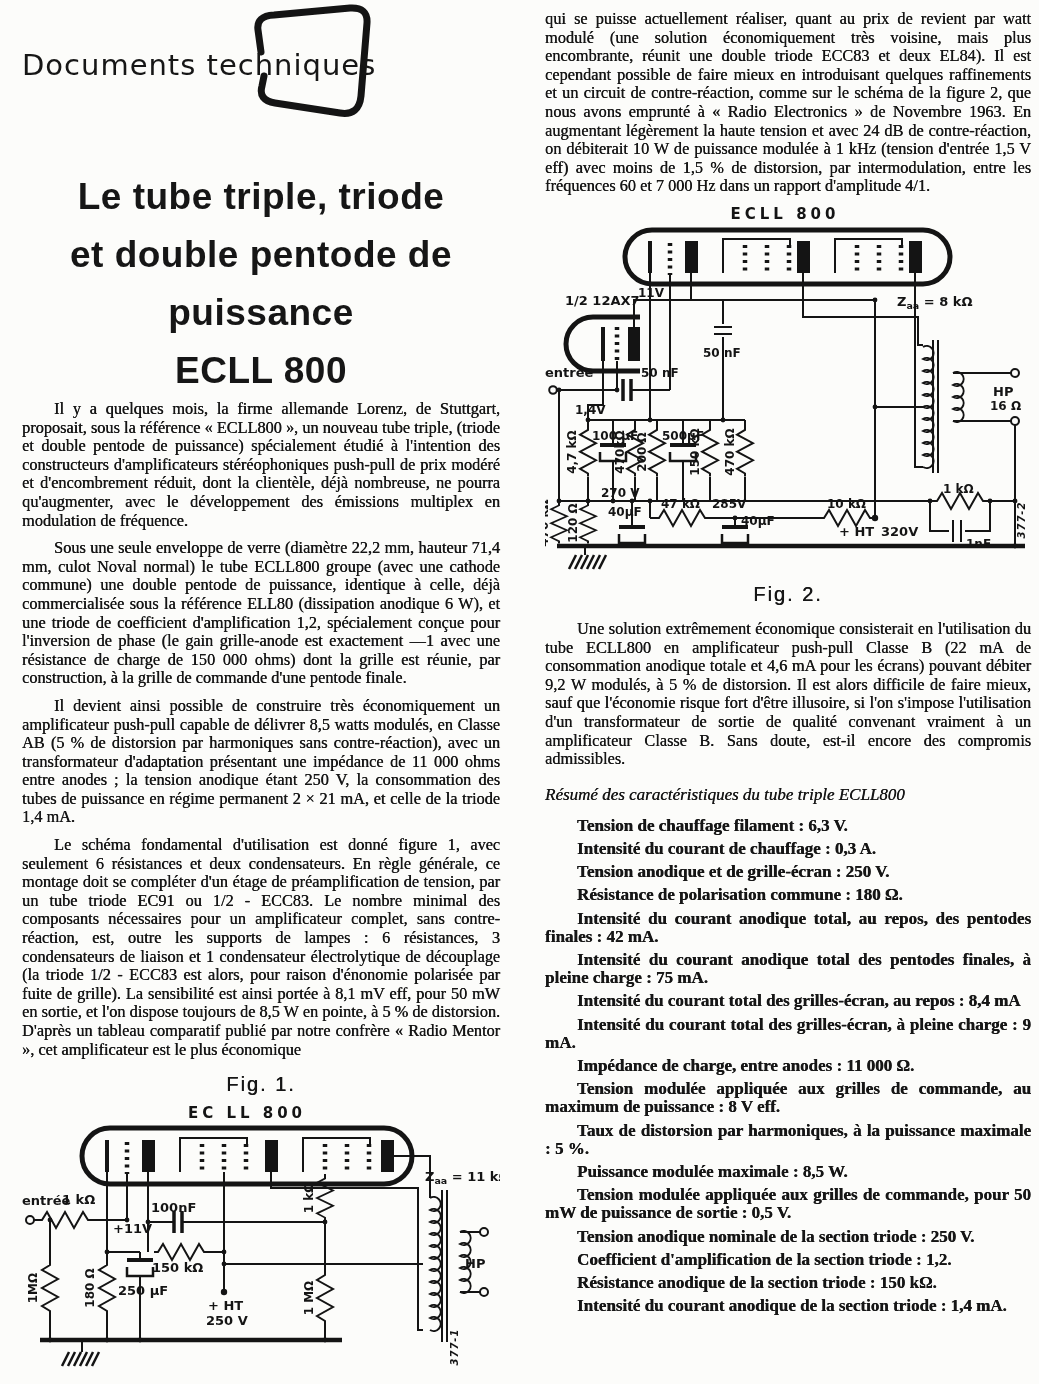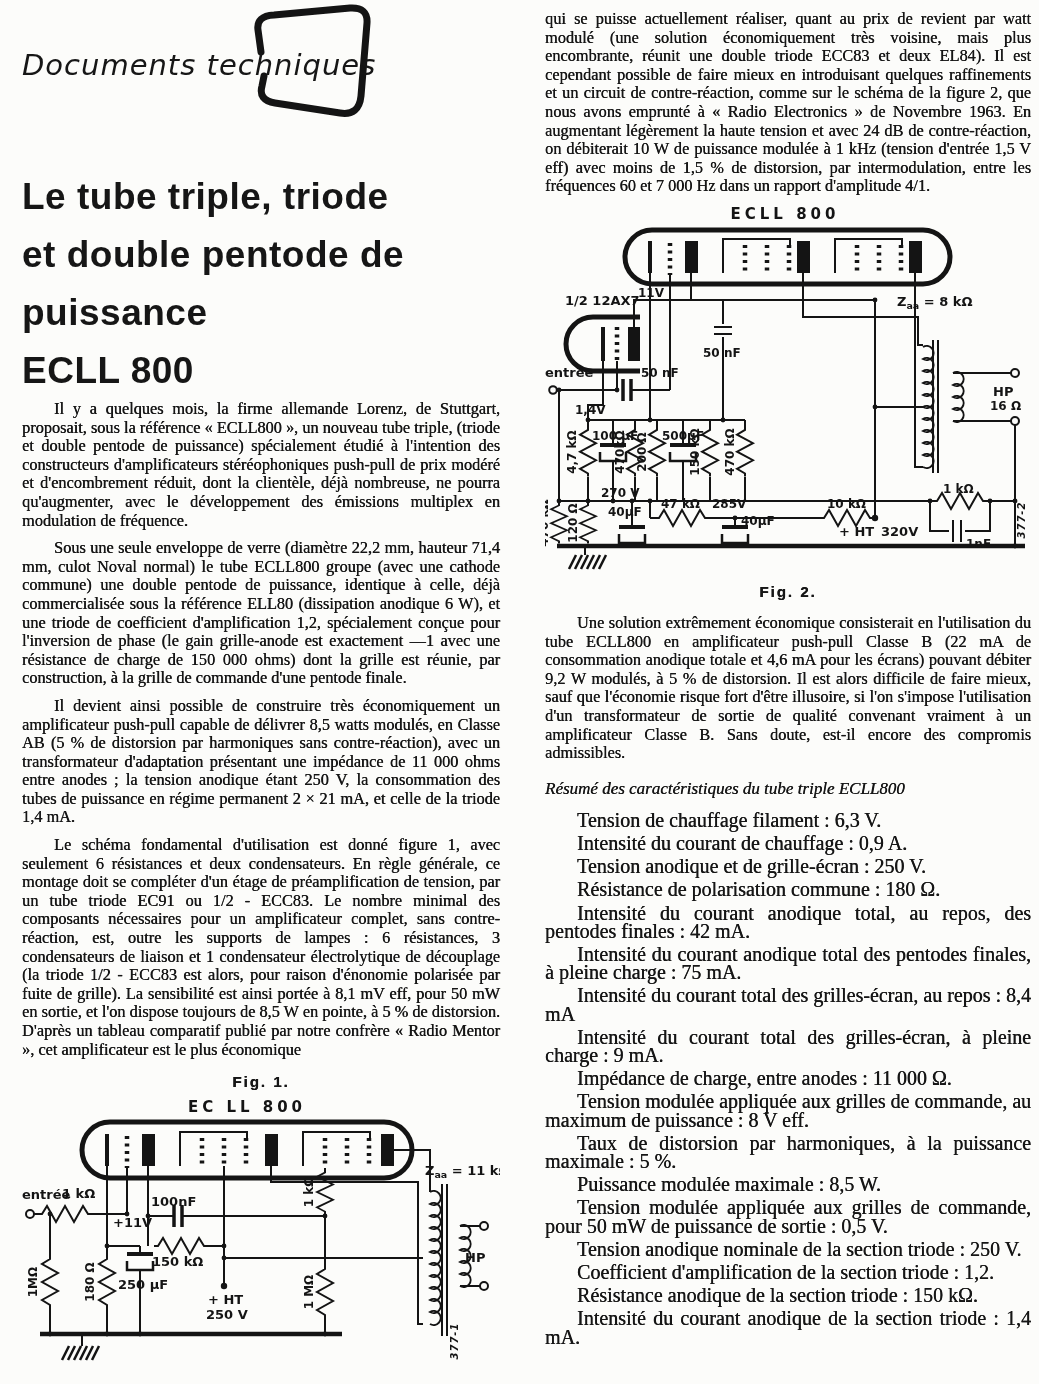--- a/index.html
+++ b/index.html
@@ -4,41 +4,41 @@
 <style>
   html,body{margin:0;padding:0;background:#e8e8e6;}
   .page{position:relative;width:1039px;height:1384px;background:#fcfcfa;color:#161616;overflow:hidden;
         font-family:"Liberation Serif",serif;}
   .col-left{position:absolute;left:22px;top:0;width:478px;}
   .col-right{position:absolute;left:545px;top:10px;width:486px;}
 
   
   .brand-wrap{position:relative;height:138px;}
   .brand-text{position:absolute;left:0;top:48px;font-family:"DejaVu Sans",sans-serif;
-              font-size:29px;font-weight:500;letter-spacing:1px;white-space:nowrap;font-style:italic;}
+              font-size:29px;font-weight:500;letter-spacing:1px;white-space:nowrap;}
   .brand-swoosh{position:absolute;left:212px;top:4px;}
 
   
   h1.title{margin:30px 0 0;font-family:"Liberation Sans",sans-serif;font-weight:bold;
-           font-size:37px;line-height:58px;letter-spacing:0.5px;}
+           font-size:37px;line-height:58px;text-align:center;letter-spacing:0.5px;}
 
   
   .body-text p{margin:0 0 9px;text-align:justify;text-indent:32px;
                font-size:16.3px;line-height:18.6px;text-shadow:0.35px 0 0 currentColor;}
   .first-para{margin-top:34px;}
 
-  .fig-caption{font-family:"Liberation Sans",sans-serif;font-weight:bold;font-size:15px;
+  .fig-caption{font-family:"Liberation Sans",sans-serif;font-weight:normal;font-size:20px;
                text-align:center;letter-spacing:2px;text-shadow:0.3px 0 0 currentColor;}
   .fig1-caption{margin:14px 0 6px;}
   .fig2-caption{margin:6px 0 14px;}
 
   .resume-heading{font-size:17px;font-weight:normal;font-style:italic;margin:16px 0 12px;
                   text-shadow:0.3px 0 0 currentColor;}
   .specs p{margin:0 0 5px;text-align:justify;text-indent:32px;
-           font-size:20px;line-height:18.2px;text-shadow:0.35px 0 0 currentColor;}
+           font-size:17px;line-height:18.2px;text-shadow:0.35px 0 0 currentColor;font-weight:bold;}
 
   
   svg{display:block;}
   svg text{font-family:"DejaVu Sans",sans-serif;font-weight:bold;font-size:13px;fill:#141414;}
   svg .small{font-size:12px;}
   svg .tube-label{font-size:15px;letter-spacing:4px;}
   svg .ref{font-size:10px;font-style:italic;letter-spacing:1px;}
   .wire{stroke:#141414;stroke-width:2;fill:none;}
   .wire-thick{stroke:#141414;stroke-width:4.5;fill:none;}
   .tube{stroke:#141414;stroke-width:5;fill:none;}
@@ -405,21 +405,21 @@
     <div class="fig-caption fig2-caption">Fig. 2.</div>
 
     <div class="body-text">
       <p>Une solution extrêmement économique consisterait en l'utilisation du tube ECLL800 en amplificateur push-pull Classe B (22 mA de consommation anodique totale et 4,6 mA pour les écrans) pouvant débiter 9,2 W modulés, à 5 % de distorsion. Il est alors difficile de faire mieux, sauf que l'économie risque fort d'être illusoire, si l'on s'impose l'utilisation d'un transformateur de sortie de qualité convenant vraiment à un amplificateur Classe B. Sans doute, est-il encore des compromis admissibles.</p>
     </div>
 
     <div class="resume-heading">Résumé des caractéristiques du tube triple ECLL800</div>
 
     <div class="specs">
       <p>Tension de chauffage filament : 6,3 V.</p>
-      <p>Intensité du courant de chauffage : 0,9 A.</p>
+      <p>Intensité du courant de chauffage : 0,3 A.</p>
       <p>Tension anodique et de grille-écran : 250 V.</p>
       <p>Résistance de polarisation commune : 180 Ω.</p>
       <p>Intensité du courant anodique total, au repos, des pentodes finales : 42 mA.</p>
       <p>Intensité du courant anodique total des pentodes finales, à pleine charge : 75 mA.</p>
       <p>Intensité du courant total des grilles-écran, au repos : 8,4 mA</p>
       <p>Intensité du courant total des grilles-écran, à pleine charge : 9 mA.</p>
       <p>Impédance de charge, entre anodes : 11 000 Ω.</p>
       <p>Tension modulée appliquée aux grilles de commande, au maximum de puissance : 8 V eff.</p>
       <p>Taux de distorsion par harmoniques, à la puissance maximale : 5 %.</p>
       <p>Puissance modulée maximale : 8,5 W.</p>

